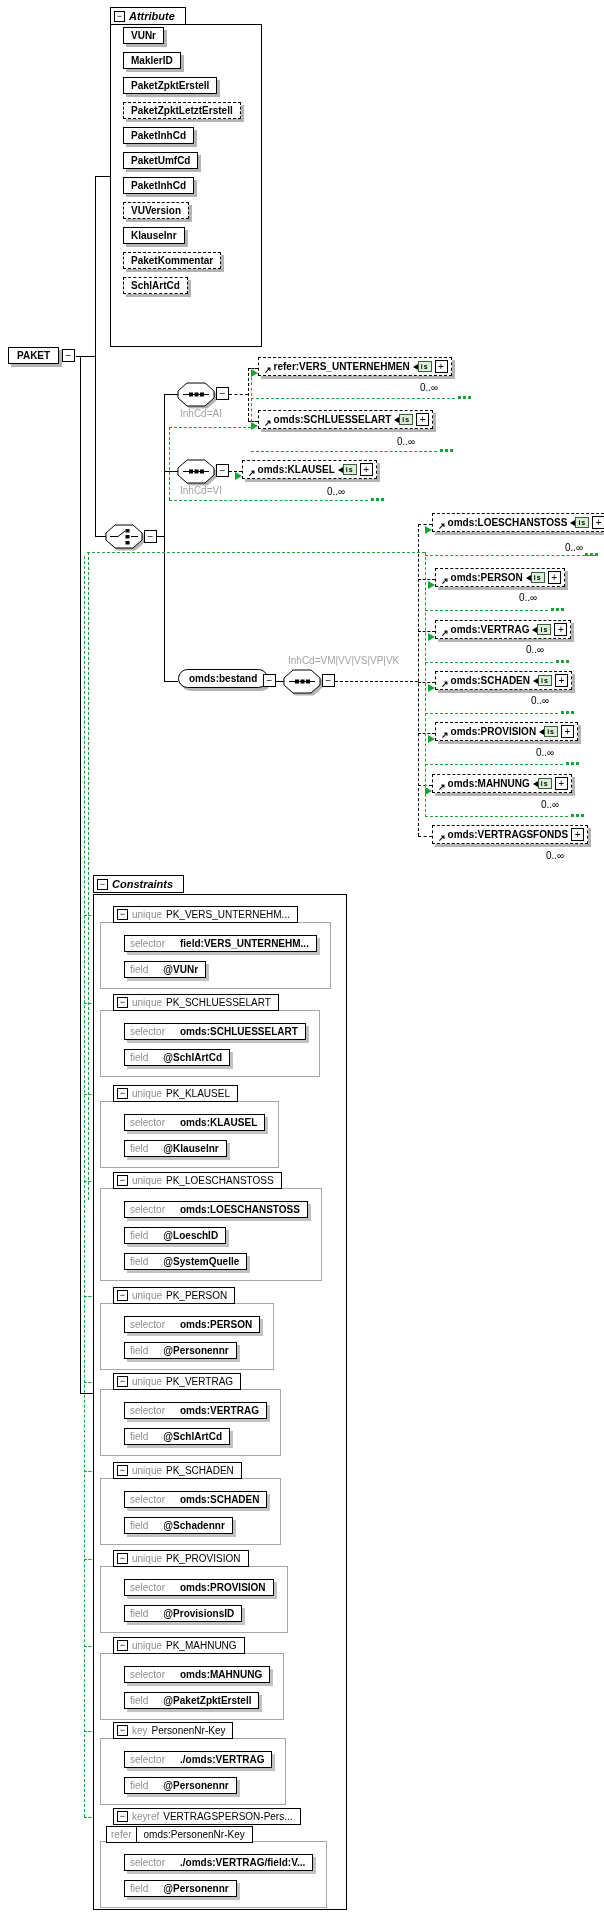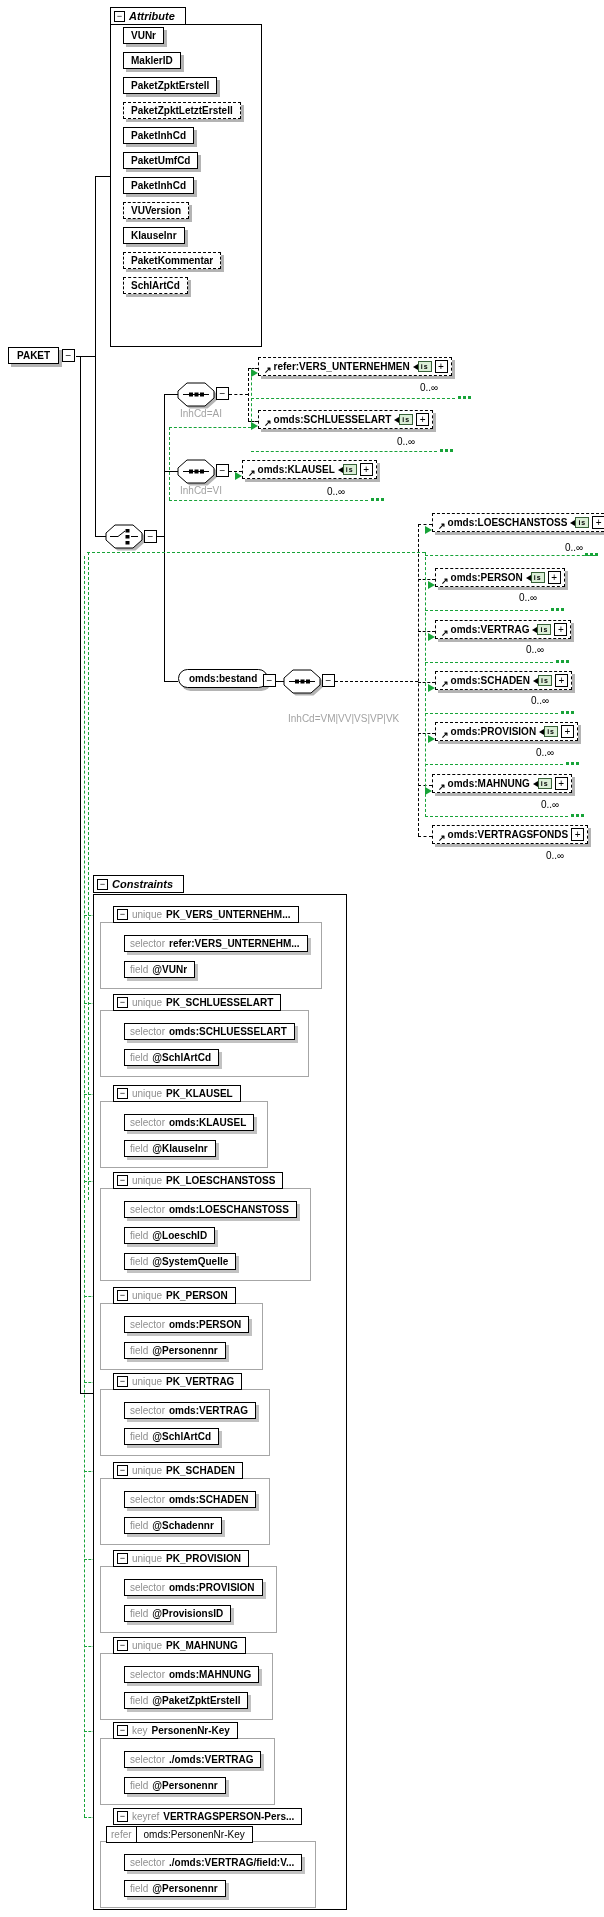--- a/index.html
+++ b/index.html
@@ -32,24 +32,24 @@
   .panel{position:absolute;border:1px solid #000;background:#fff;z-index:0}
   .tab{position:absolute;display:flex;align-items:center;gap:4px;background:#fff;border:1px solid #000;
        padding:2px 10px 2px 3px;font-size:11px;font-style:italic;font-weight:600;z-index:2;white-space:nowrap}
   .attrcol{position:absolute;display:flex;flex-direction:column;align-items:flex-start;gap:8px;z-index:2}
   .attr{background:#fff;border:1px solid #000;box-shadow:3px 3px 0 #b4b4b4;padding:2px 7px;font-weight:700;font-size:10px;white-space:nowrap}
   .attr.opt{border-style:dashed}
   .centry{position:absolute;z-index:2}
   .chead{position:absolute;left:13px;top:0;display:flex;align-items:center;gap:4px;background:#fff;border:1px solid #000;
          padding:2px 7px 2px 3px;font-size:10px;white-space:nowrap;z-index:3;width:max-content}
   .kind{color:#8f8f8f}
-  .cname{font-weight:700}
+  .cname{font-weight:400}
   .cbody{display:inline-block;border:1px solid #a6a6a6;background:#fff;margin-top:16px;padding:12px 13px 1px 23px;vertical-align:top}
   .cbody.deep{margin-top:33px}
-  .crow{display:flex;align-items:flex-start;gap:4px;width:max-content;background:#fff;border:1px solid #000;
+  .crow{display:flex;align-items:flex-start;gap:15px;width:max-content;background:#fff;border:1px solid #000;
         box-shadow:3px 3px 0 #c2c2c2;padding:2px 7px 2px 5px;font-size:10px;margin-bottom:9px}
   .rl{color:#8f8f8f}
   .rv{font-weight:700}
   .rrow{position:absolute;left:6px;top:18px;display:flex;align-items:stretch;background:#fff;border:1px solid #000;
         font-size:10px;white-space:nowrap;z-index:2;width:max-content}
   .rrow .rl{padding:2px 4px;border-right:1px solid #000}
   .rrow .rvn{padding:2px 7px}
   svg.comp{position:absolute;z-index:2;overflow:visible}
 </style>
 </head>
@@ -169,21 +169,21 @@
   <span class="exp s" style="left:263px;top:674px">−</span>
   <svg class="comp" style="left:282px;top:668px" width="40" height="27">
     <polygon points="13.5,4.5 31.5,4.5 40.5,12.5 40.5,19.5 31.5,27.5 13.5,27.5 4.5,19.5 4.5,12.5" fill="#b4b4b4"></polygon>
     <polygon points="11,2 29,2 38,10 38,17 29,25 11,25 2,17 2,10" fill="#fff" stroke="#000" stroke-width="1"></polygon>
     <line x1="7" y1="13.5" x2="33" y2="13.5" stroke="#000"></line>
     <rect x="13" y="11.5" width="4" height="4" fill="#000"></rect>
     <rect x="18.5" y="11.5" width="4" height="4" fill="#000"></rect>
     <rect x="24" y="11.5" width="4" height="4" fill="#000"></rect>
   </svg>
   <span class="exp s" style="left:322px;top:674px">−</span>
-  <div class="cond" style="left:288px;top:713px">InhCd=VM|VV|VS|VP|VK</div>
+  <div class="cond" style="left:288px;top:655px">InhCd=VM|VV|VS|VP|VK</div>
 
   <div class="dhl" style="left:335px;top:681px;width:83px"></div>
   <div class="dvl" style="left:418px;top:524px;height:312px"></div>
   <div class="dhl" style="left:418px;top:524px;width:14px"></div>
   <div class="dhl" style="left:418px;top:579px;width:17px"></div>
   <div class="dhl" style="left:418px;top:631px;width:17px"></div>
   <div class="dhl" style="left:418px;top:682px;width:17px"></div>
   <div class="dhl" style="left:418px;top:733px;width:17px"></div>
   <div class="dhl" style="left:418px;top:785px;width:14px"></div>
   <div class="dhl" style="left:418px;top:836px;width:14px"></div>
@@ -317,21 +317,21 @@
 
   <div class="centry" style="left:100px;top:906px">
     <div class="chead">
       <span class="exp sm">−</span>
       <span class="kind">unique</span>
       <span class="cname">PK_VERS_UNTERNEHM...</span>
     </div>
     <div class="cbody">
       <div class="crow">
           <span class="rl">selector</span>
-          <span class="rv">refer:VERS_UNTERNEHM...</span>
+          <span class="rv">field:VERS_UNTERNEHM...</span>
         </div>
       <div class="crow">
           <span class="rl">field</span>
           <span class="rv">@VUNr</span>
         </div>
     </div>
   </div>
 
   <div class="centry" style="left:100px;top:994px">
     <div class="chead">

